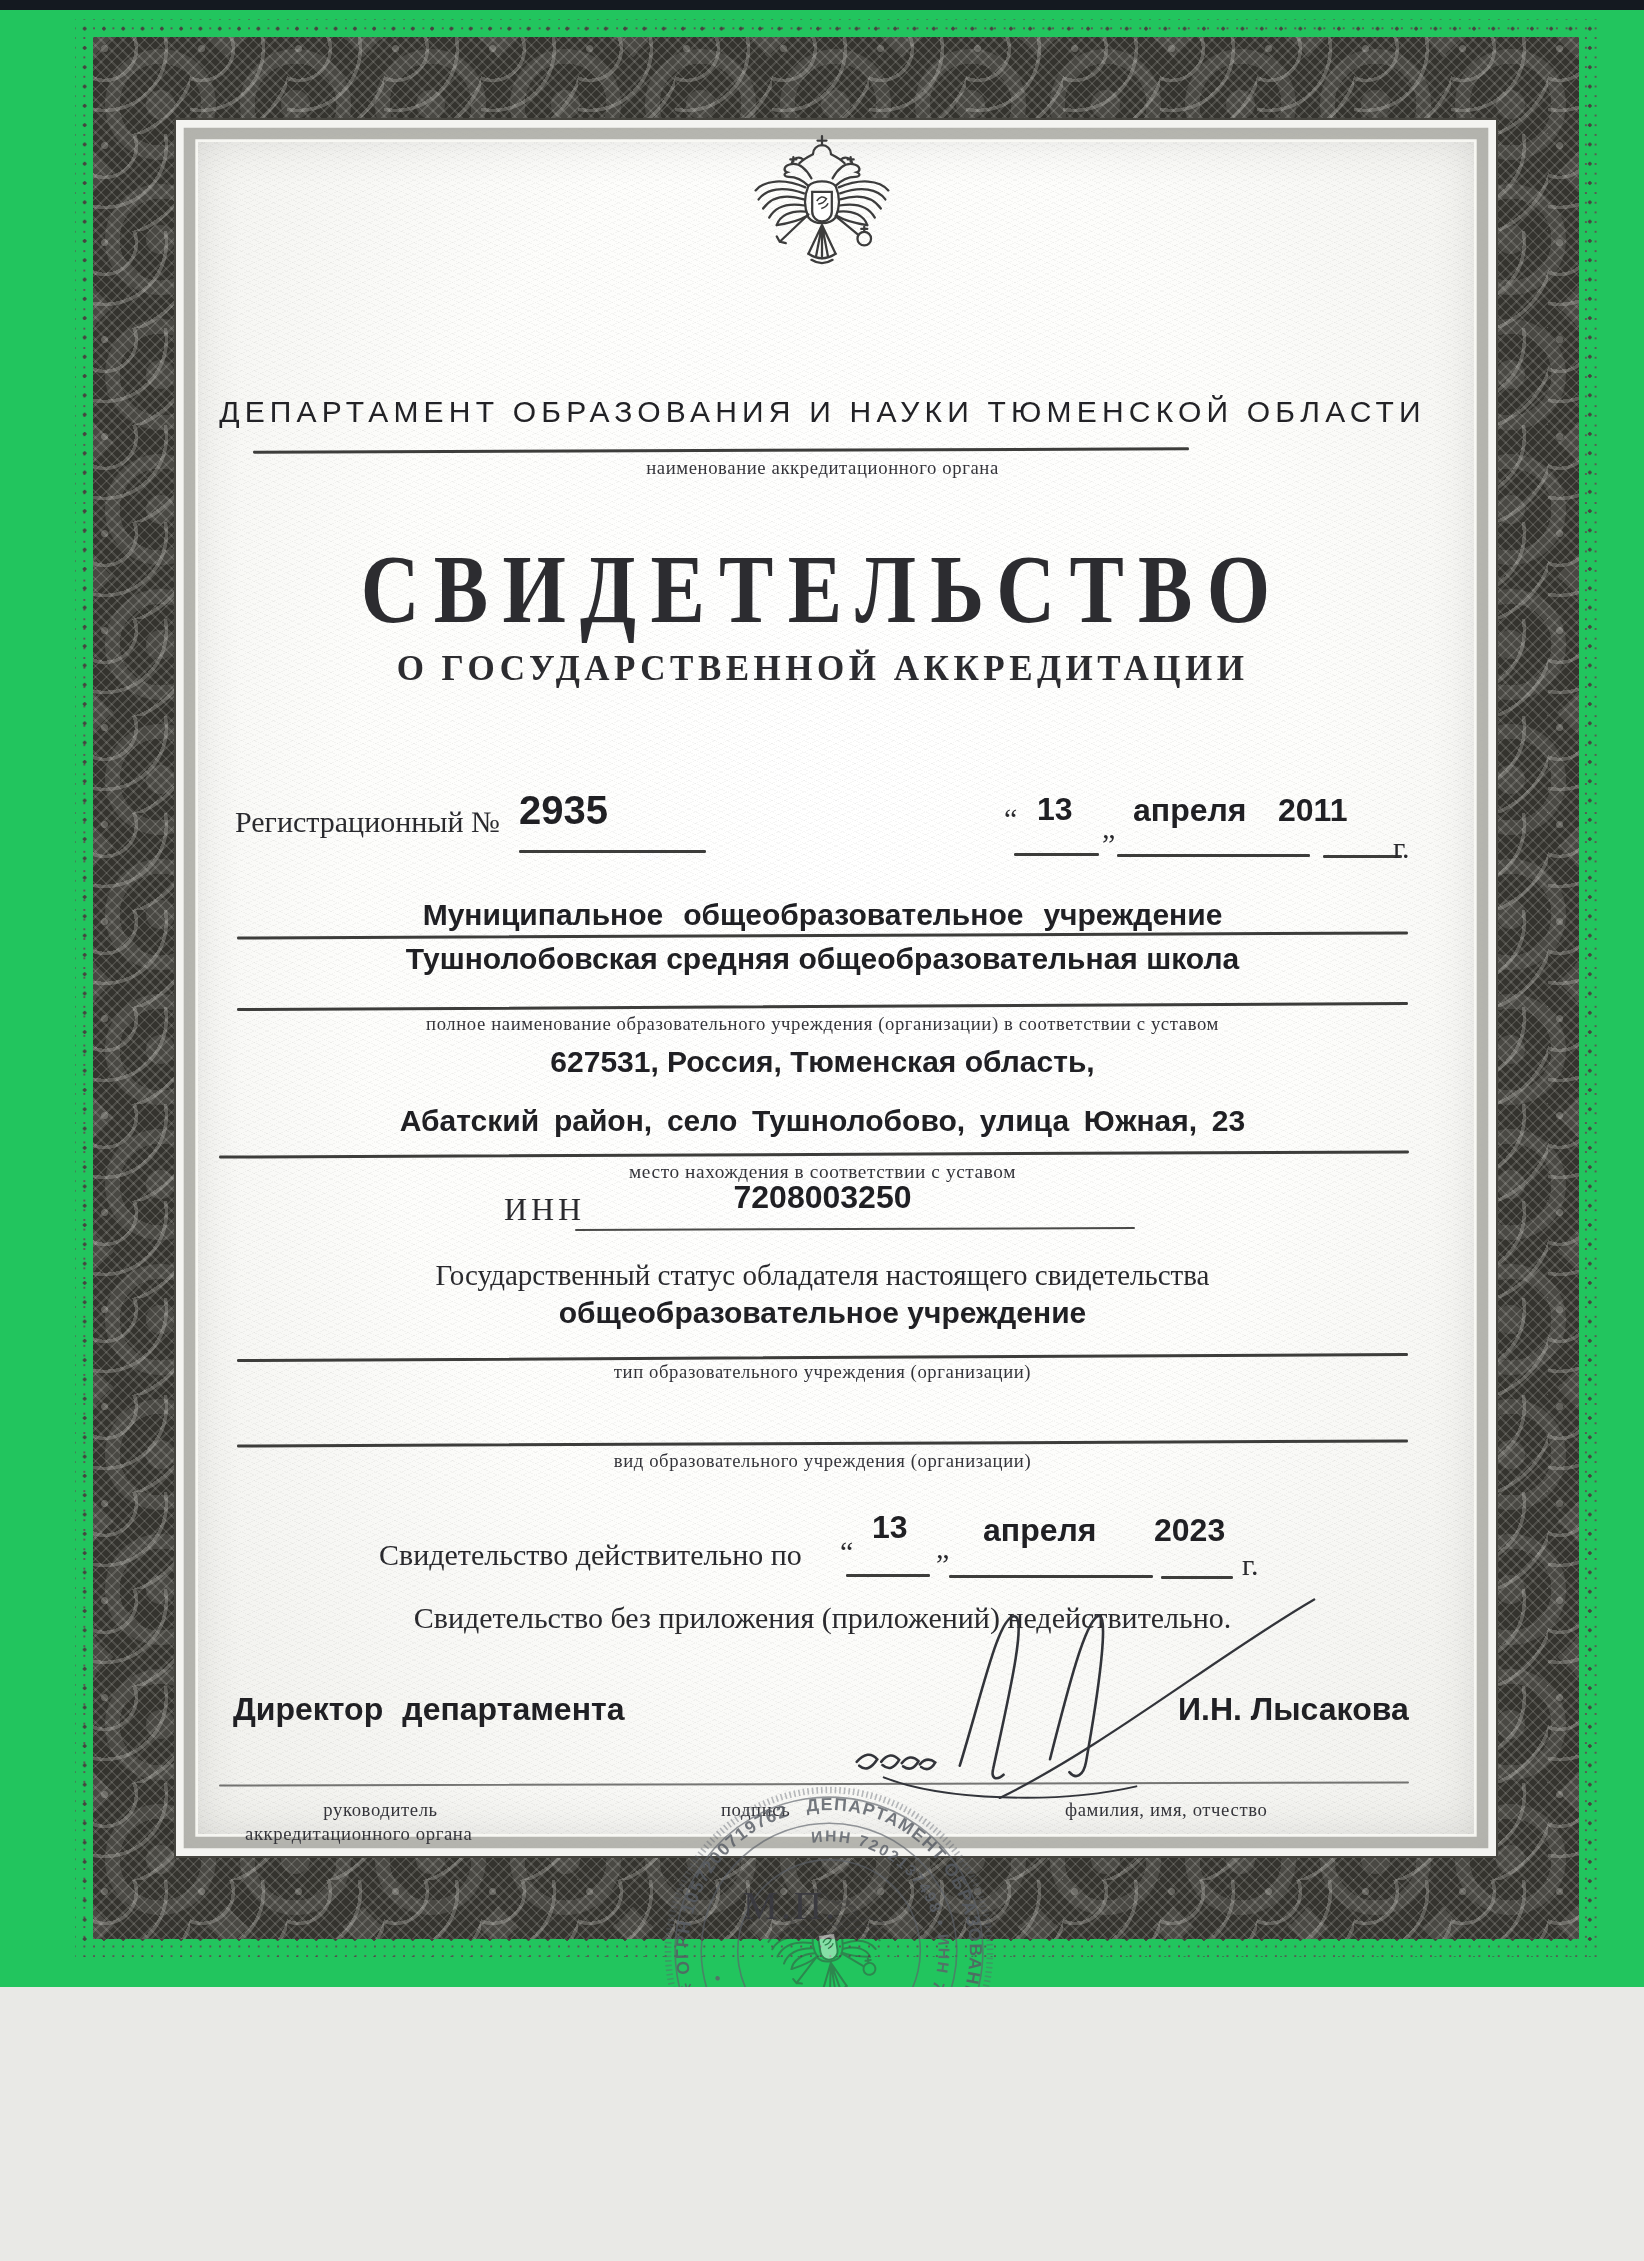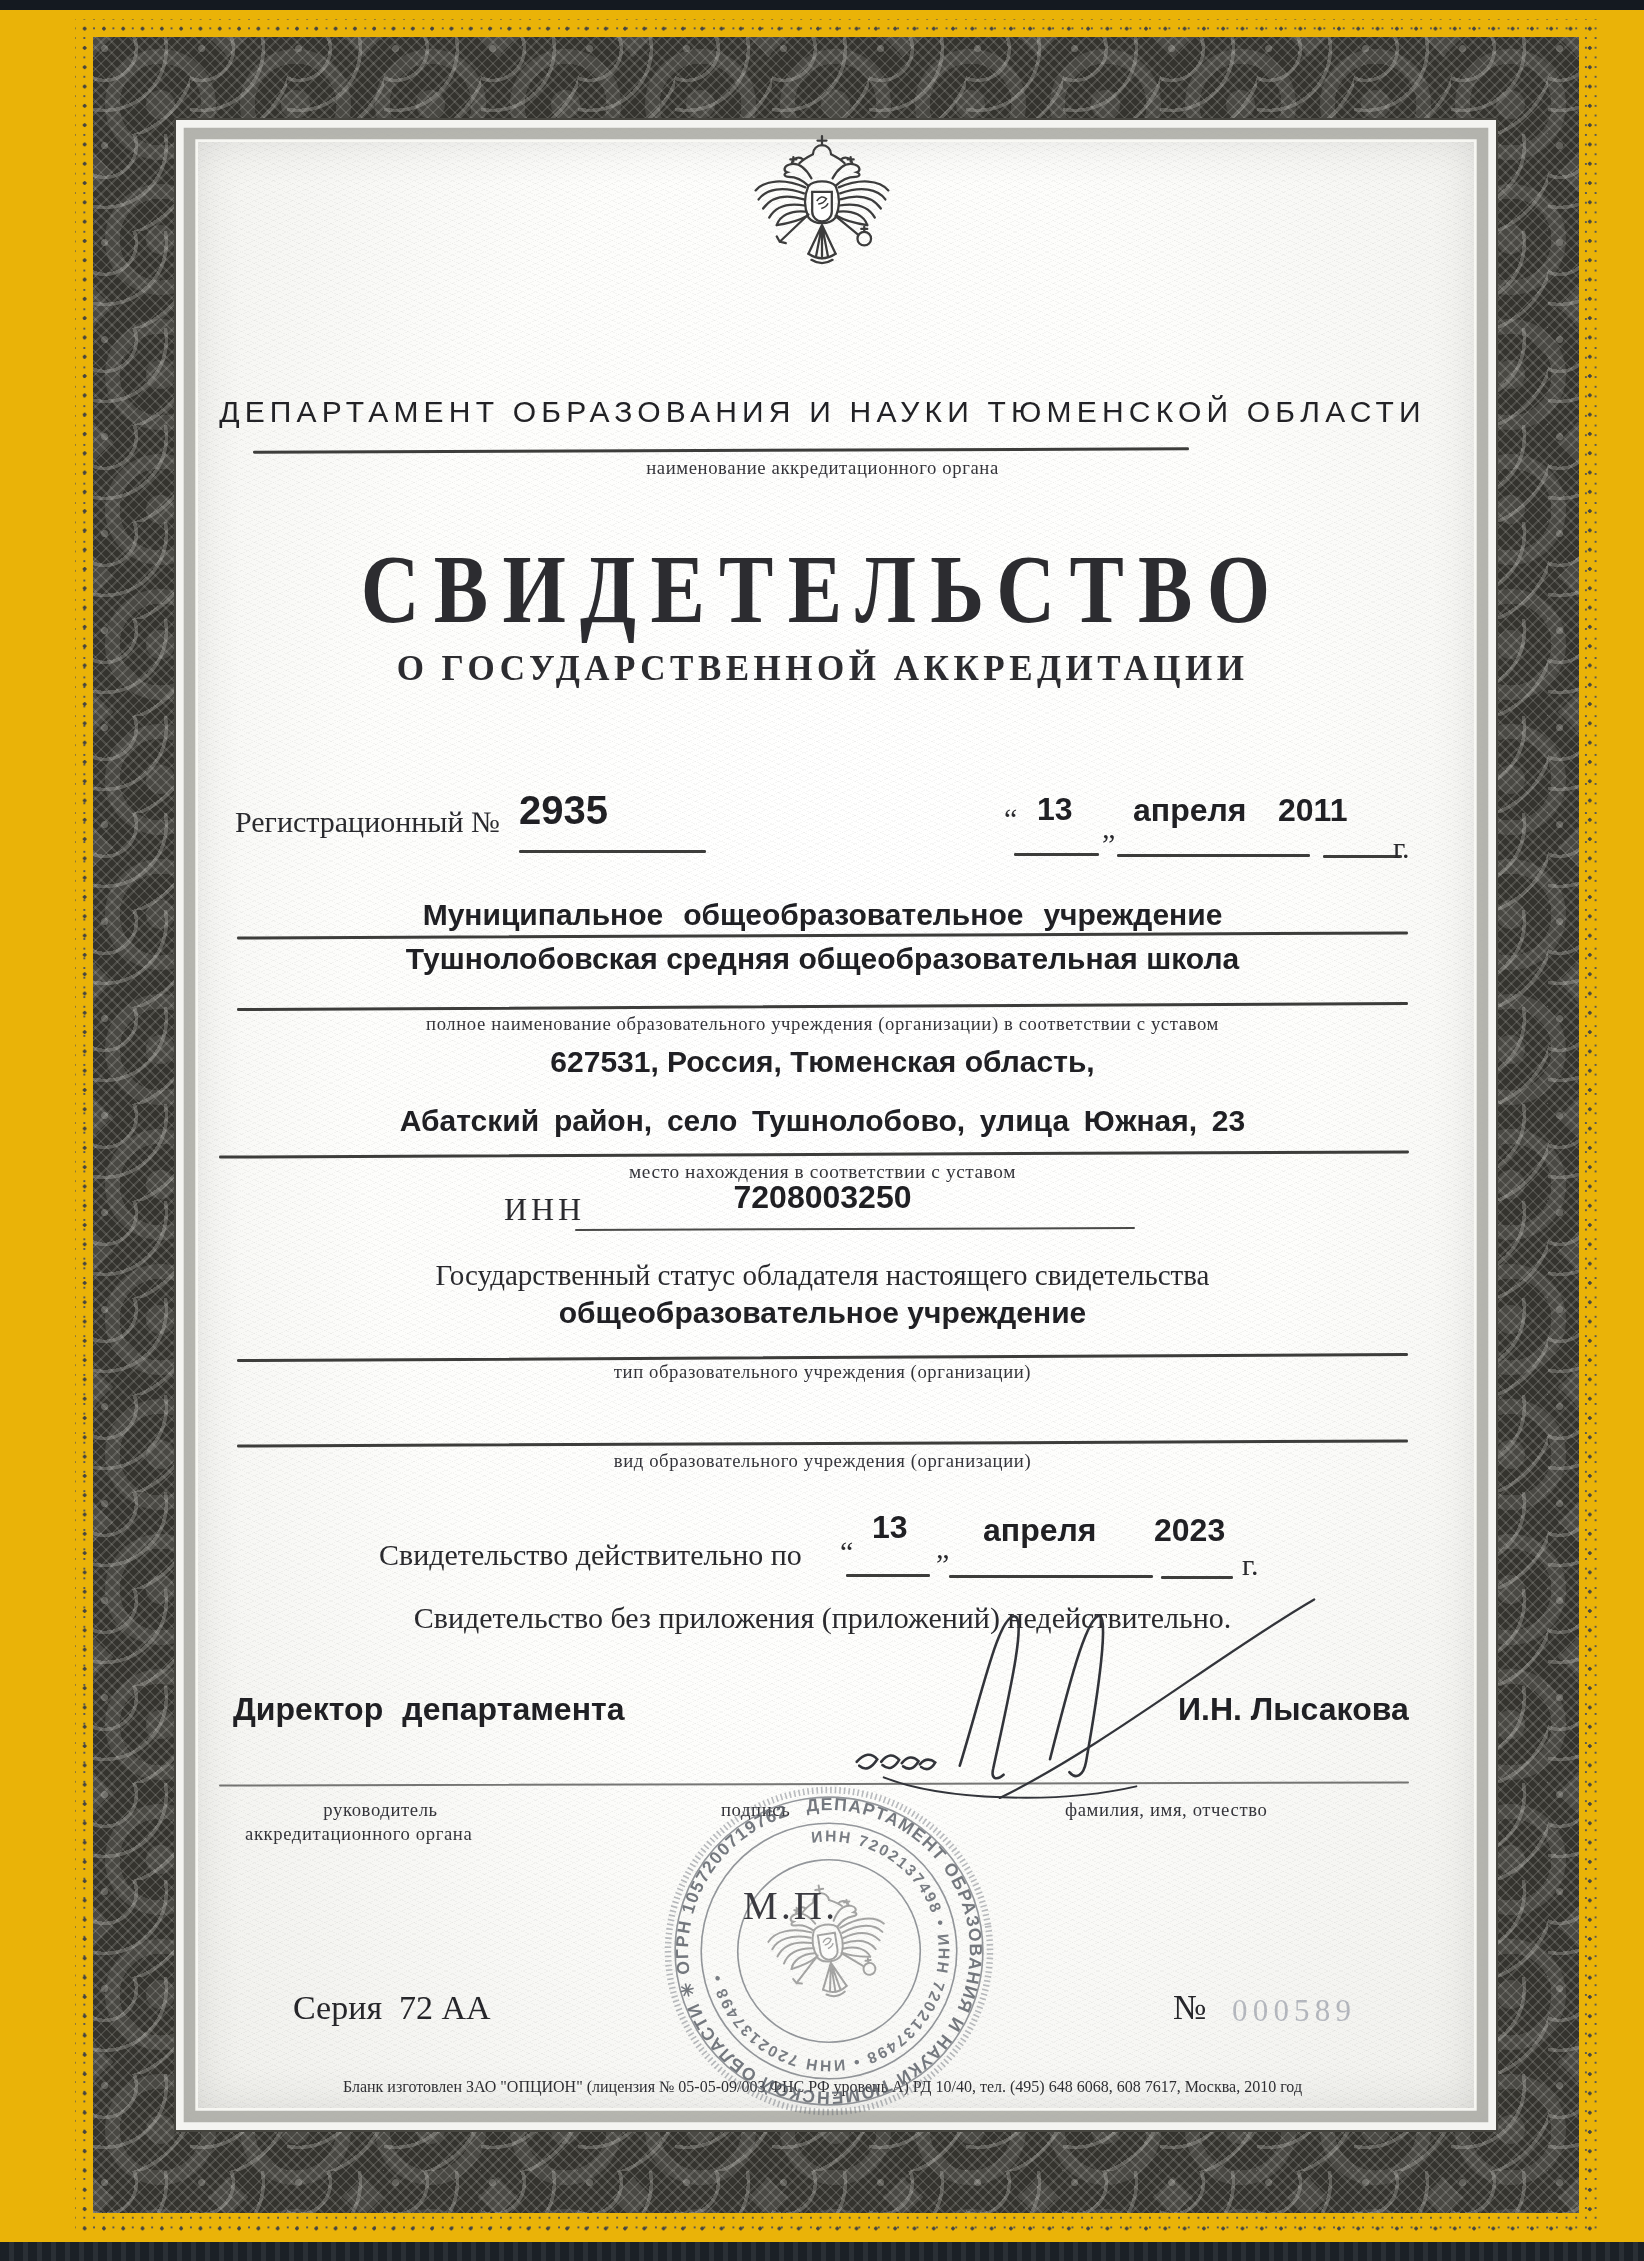--- a/index.html
+++ b/index.html
@@ -1,16 +1,16 @@
 <!DOCTYPE html>
 <html lang="ru" style="font-size:10.3px"><head>
 <meta charset="utf-8">
 <style>
   html,body{margin:0;padding:0;background:#e9e9e6;}
-  .page{position:relative;width:1645px;height:2261px;background:#eab308;overflow:hidden;
+  .page{position:relative;width:1645px;height:1987px;background:#22c55e;overflow:hidden;
         font-family:"Liberation Serif", serif;color:#26262a;}
   
   .scan-edge-top{position:absolute;left:0;top:0;width:100%;height:10.3px;background:#141920;}
   .scan-edge-bottom{position:absolute;left:0;top:2242px;width:100%;height:19.3px;
         background:repeating-linear-gradient(90deg,#1b2026 0 9px,#2a2f35 9px 14px);}
   
   .lace{position:absolute;left:75px;top:19.3px;right:48px;bottom:30px;box-sizing:border-box;padding:18px;
         background-image:
           radial-gradient(circle,#45443f 1.5px,rgba(0,0,0,0) 1.9px),
           radial-gradient(circle,#5a5953 0.8px,rgba(0,0,0,0) 1.2px);

